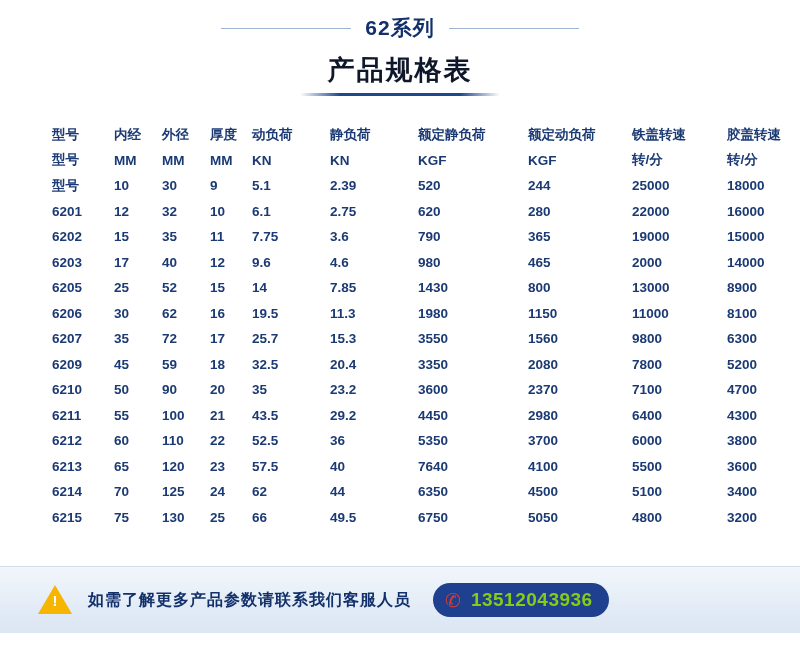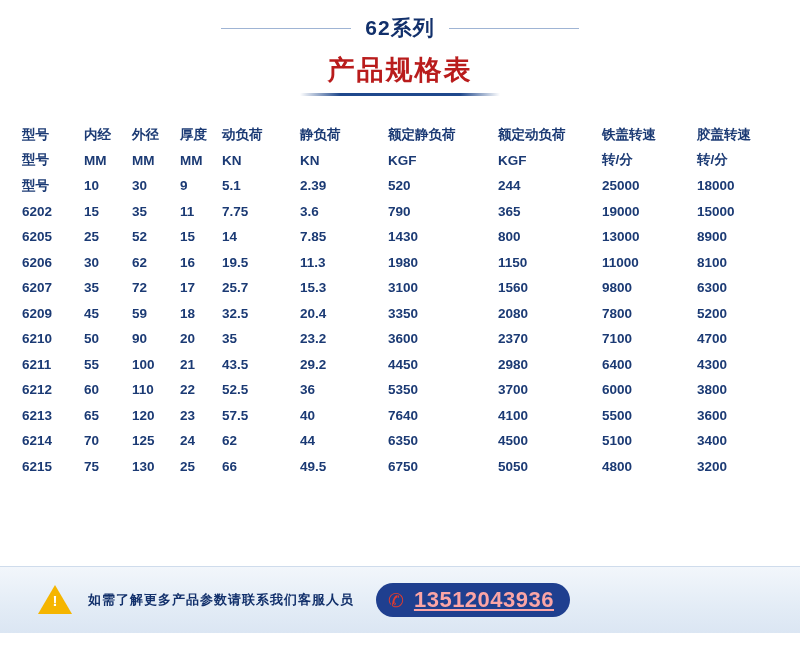--- a/index.html
+++ b/index.html
@@ -45,37 +45,37 @@
     white-space: nowrap;
   }
   .main-title {
     position: absolute;
     top: 52px;
     left: 0;
     width: 800px;
     text-align: center;
     font-size: 27px;
     font-weight: bold;
-    color: #b91c1c;
+    color: #0f172a;
     letter-spacing: 2px;
   }
   .title-underline {
     position: absolute;
     top: 93px;
     left: 300px;
     width: 200px;
     height: 3px;
     background: linear-gradient(to right, rgba(31,72,140,0), #1f488c 20%, #1f488c 80%, rgba(31,72,140,0));
   }
 
   
   .table-wrap {
     position: absolute;
     top: 122px;
-    left: 22px;
+    left: 52px;
     width: 730px;
   }
   table.spec {
     border-collapse: collapse;
     width: 730px;
     table-layout: fixed;
     font-size: 13.5px;
     color: #1b3a74;
   }
   table.spec th, table.spec td {
@@ -139,21 +139,21 @@
     left: 0;
     width: 34px;
     text-align: center;
     font-size: 15px;
     font-weight: bold;
     color: #ffffff;
     line-height: 1;
   }
   .footer-text {
     margin-left: 16px;
-    font-size: 13px;
+    font-size: 16px;
     font-weight: bold;
     color: #12306b;
     letter-spacing: 1px;
   }
   .phone-block {
     margin-left: 22px;
     height: 34px;
     background: #1f3f8f;
     border-radius: 17px;
     display: flex;
@@ -161,25 +161,24 @@
     padding: 0 16px 0 12px;
     flex: 0 0 auto;
   }
   .phone-icon {
     color: #e23b2e;
     font-size: 19px;
     line-height: 1;
     margin-right: 10px;
   }
   .phone-number {
-    color: #fca5a5;
-    font-size: 22px;
+    color: #84cc16;
+    font-size: 19px;
     font-weight: bold;
     letter-spacing: 0.5px;
-    text-decoration: underline;
   }
 </style>
 </head>
 <body>
 
 <div class="page">
 
   <div class="series-row">
     <div class="series-line"></div>
     <div class="series-title">62系列</div>
@@ -236,32 +235,56 @@
             <td>30</td>
             <td>9</td>
             <td>5.1</td>
             <td>2.39</td>
             <td>520</td>
             <td>244</td>
             <td>25000</td>
             <td>18000</td>
           </tr>
           <tr>
+            <td>6201</td>
+            <td>12</td>
+            <td>32</td>
+            <td>10</td>
+            <td>6.1</td>
+            <td>2.75</td>
+            <td>620</td>
+            <td>280</td>
+            <td>22000</td>
+            <td>16000</td>
+          </tr>
+          <tr>
             <td>6202</td>
             <td>15</td>
             <td>35</td>
             <td>11</td>
             <td>7.75</td>
             <td>3.6</td>
             <td>790</td>
             <td>365</td>
             <td>19000</td>
             <td>15000</td>
           </tr>
           <tr>
+            <td>6203</td>
+            <td>17</td>
+            <td>40</td>
+            <td>12</td>
+            <td>9.6</td>
+            <td>4.6</td>
+            <td>980</td>
+            <td>465</td>
+            <td>2000</td>
+            <td>14000</td>
+          </tr>
+          <tr>
             <td>6205</td>
             <td>25</td>
             <td>52</td>
             <td>15</td>
             <td>14</td>
             <td>7.85</td>
             <td>1430</td>
             <td>800</td>
             <td>13000</td>
             <td>8900</td>
@@ -278,21 +301,21 @@
             <td>11000</td>
             <td>8100</td>
           </tr>
           <tr>
             <td>6207</td>
             <td>35</td>
             <td>72</td>
             <td>17</td>
             <td>25.7</td>
             <td>15.3</td>
-            <td>3100</td>
+            <td>3550</td>
             <td>1560</td>
             <td>9800</td>
             <td>6300</td>
           </tr>
           <tr>
             <td>6209</td>
             <td>45</td>
             <td>59</td>
             <td>18</td>
             <td>32.5</td>

